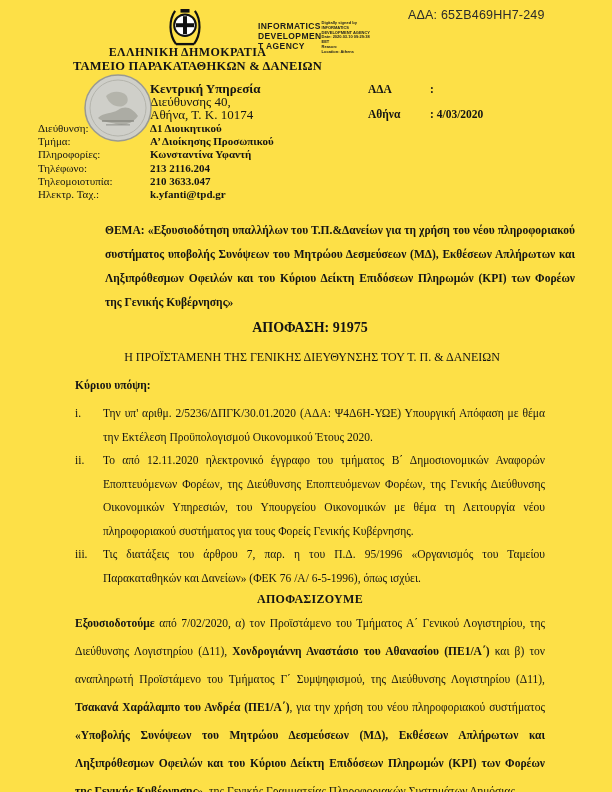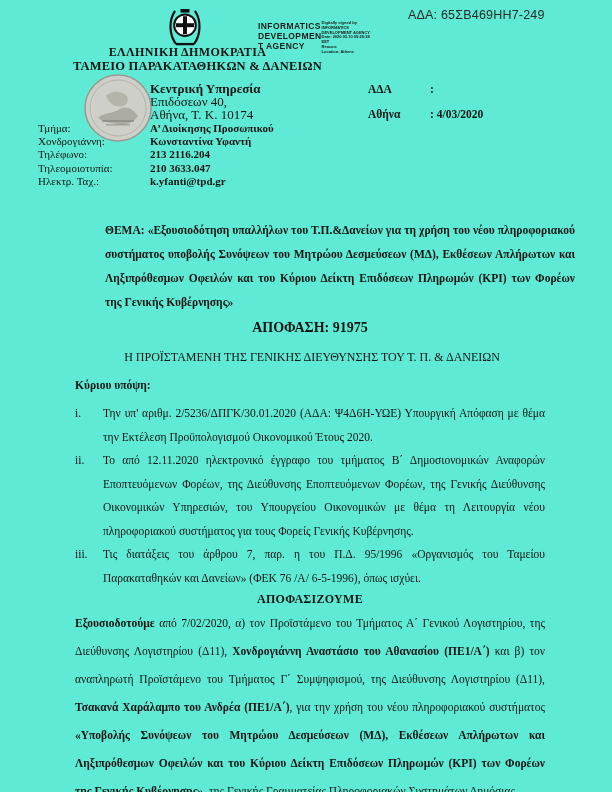--- a/index.html
+++ b/index.html
@@ -1,16 +1,16 @@
 <!DOCTYPE html>
 <html><head>
 <meta charset="utf-8">
 <style>
   html,body{margin:0;padding:0;background:#ffffff;}
-  .page{position:relative;width:612px;height:792px;background:#5eead4;overflow:hidden;
+  .page{position:relative;width:612px;height:792px;background:#fde047;overflow:hidden;
         font-family:"Liberation Serif",serif;color:#141414;}
   .abs{position:absolute;}
   .b{font-weight:bold;}
   .just{text-align:justify;}
   .center{text-align:center;}
 
   .ada-top{left:408px;top:8px;font-family:"Liberation Sans",sans-serif;font-size:12.5px;color:#2b2b2b;letter-spacing:.2px;}
 
   .emblem{left:167px;top:7px;}
   .hdr-line1{left:30px;top:45px;width:315px;font-size:12px;font-weight:bold;letter-spacing:.4px;}
@@ -77,44 +77,48 @@
       <div>DEVELOPMENT AGENCY</div>
       <div>Date: 2020.03.10 09:29:38</div>
       <div>EET</div>
       <div>Reason:</div>
       <div>Location: Athens</div>
     </div>
   </div>
 
   <div class="abs office">
     <div class="b">Κεντρική Υπηρεσία</div>
-    <div>Επιδόσεων 40,</div>
+    <div>Διεύθυνσης 40,</div>
     <div>Αθήνα, Τ. Κ. 10174</div>
   </div>
 
   <div class="abs fld fld-ada"><span class="lbl">ΑΔΑ</span><span class="b">:</span></div>
   <div class="abs fld fld-date"><span class="lbl">Αθήνα</span><span class="b">: 4/03/2020</span></div>
 
   <svg class="abs seal" width="68" height="68" viewBox="0 0 68 68">
     <circle cx="34" cy="34" r="33" fill="#cfcfc9"></circle>
     <circle cx="34" cy="34" r="33" fill="none" stroke="#9a9a92" stroke-width="1.5"></circle>
     <circle cx="34" cy="34" r="28" fill="none" stroke="#b4b4ac" stroke-width="1"></circle>
     <path d="M14,44 C20,38 28,40 34,36 C42,31 48,34 54,42 C48,50 40,52 32,50 C24,48 18,48 14,44 Z" fill="#8f8f85" opacity="0.55"></path>
     <path d="M22,22 C27,17 36,16 42,21 C45,25 44,30 39,32 C32,34 25,30 22,22 Z" fill="#9a9a8e" opacity="0.5"></path>
     <rect x="18" y="46" width="32" height="2" fill="#80807a" opacity="0.6"></rect>
     <rect x="22" y="50" width="24" height="1.6" fill="#80807a" opacity="0.5"></rect>
   </svg>
 
   <div class="abs contact">
     <div class="row">
+        <span class="clbl">Διεύθυνση:</span>
+        <span class="cval">Δ1 Διοικητικού</span>
+      </div>
+    <div class="row">
         <span class="clbl">Τμήμα:</span>
         <span class="cval">Α’ Διοίκησης Προσωπικού</span>
       </div>
     <div class="row">
-        <span class="clbl">Χονδρογιάννη:</span>
+        <span class="clbl">Πληροφορίες:</span>
         <span class="cval">Κωνσταντίνα Υφαντή</span>
       </div>
     <div class="row">
         <span class="clbl">Τηλέφωνο:</span>
         <span class="cval">213 2116.204</span>
       </div>
     <div class="row">
         <span class="clbl">Τηλεομοιοτυπία:</span>
         <span class="cval">210 3633.047</span>
       </div>

